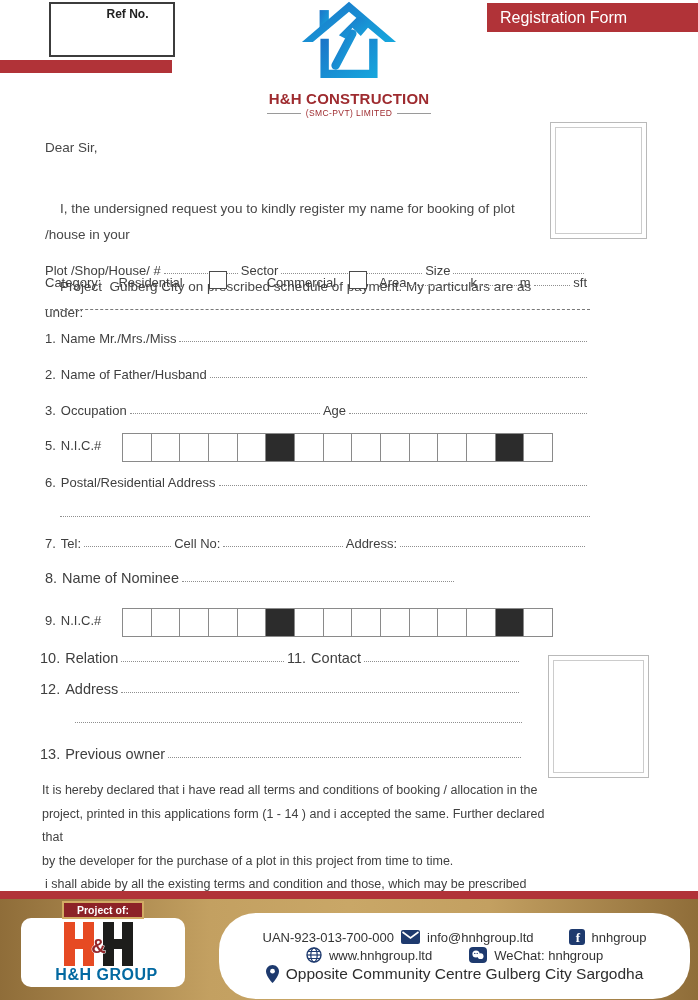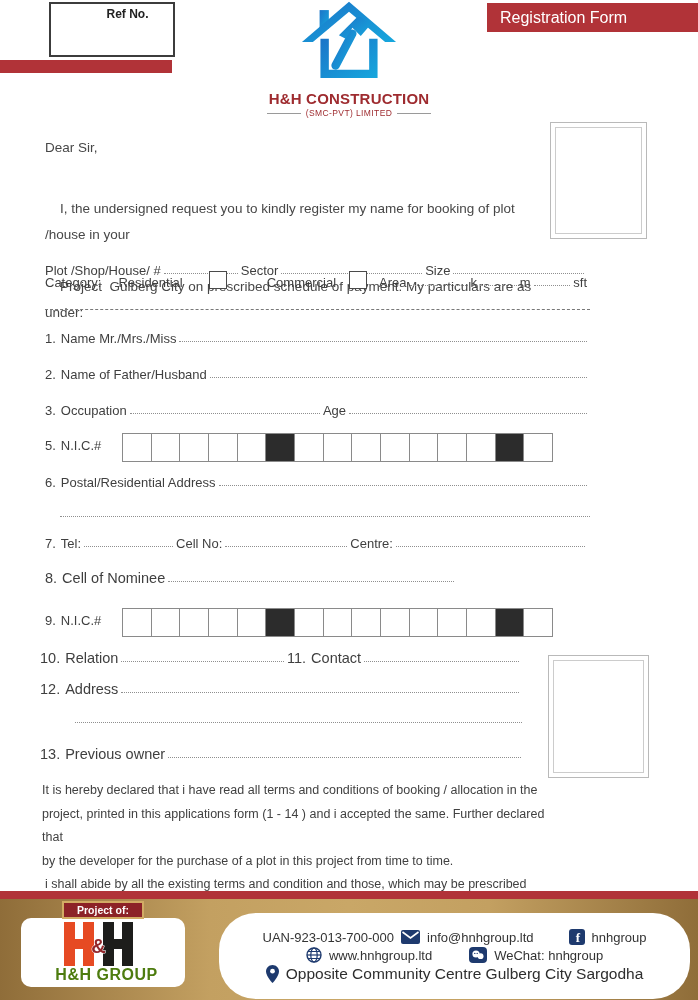--- a/index.html
+++ b/index.html
@@ -45,21 +45,21 @@
                line-height:23.5px;color:#414141;}
 
   
   .footer-red{position:absolute;left:0;top:891px;width:698px;height:8px;background:#b13338;}
   .footer-gold{position:absolute;left:0;top:899px;width:698px;height:101px;
                background:linear-gradient(90deg,#8f6d39 0%,#c3a061 30%,#c9a767 50%,#c3a061 70%,#8f6d39 100%);}
   .badge{position:absolute;left:62px;top:2px;background:#8c2227;border:2px solid #d2ab64;
          color:#fff;font-size:10.5px;font-weight:bold;padding:1px 13px;z-index:3;}
   .left-card{position:absolute;left:21px;top:19px;width:164px;height:69px;background:#fff;
              border-radius:10px;display:flex;flex-direction:column;align-items:center;z-index:2;}
-  .group-name{font-size:16px;font-weight:bold;color:#4d7c0f;letter-spacing:.5px;margin-top:-2px;padding-left:7px;}
+  .group-name{font-size:16px;font-weight:bold;color:#0369a1;letter-spacing:.5px;margin-top:-2px;padding-left:7px;}
   .pill{position:absolute;left:219px;top:14px;width:471px;height:86px;background:#fff;
         border-radius:37px;display:flex;flex-direction:column;justify-content:center;
         align-items:center;gap:2px;z-index:2;}
   .pill-row{display:flex;align-items:center;gap:7px;font-size:13px;color:#333;}
   .pill-row.addr{font-size:15.5px;color:#2e2e2e;}
   .icon{display:inline-flex;align-items:center;}
 </style>
 </head>
 <body>
 
@@ -179,27 +179,27 @@
     <span class="dots"></span>
   </div>
   <div class="solid-dots" style="left:60px;top:514px;width:530px;"></div>
 
   <div class="row" style="left:45px;top:536px;width:543px;">
     <span class="num">7.</span>
     <span>Tel:</span>
     <span class="dots" style="flex:.73;"></span>
     <span>Cell No:</span>
     <span class="dots" style="flex:1;"></span>
-    <span>Centre:</span>
+    <span>Address:</span>
     <span class="dots" style="flex:1.55;"></span>
   </div>
 
   <div class="row f-large" style="left:45px;top:570px;width:412px;">
     <span class="num">8.</span>
-    <span>Cell of Nominee</span>
+    <span>Name of Nominee</span>
     <span class="dots"></span>
   </div>
 
   <div class="row" style="left:45px;top:613px;">
     <span class="num">9.</span>
     <span>N.I.C.#</span>
   </div>
   <div class="nic-strip" style="top:608px;">
       <div class="nic-cell"></div>
       <div class="nic-cell"></div>

